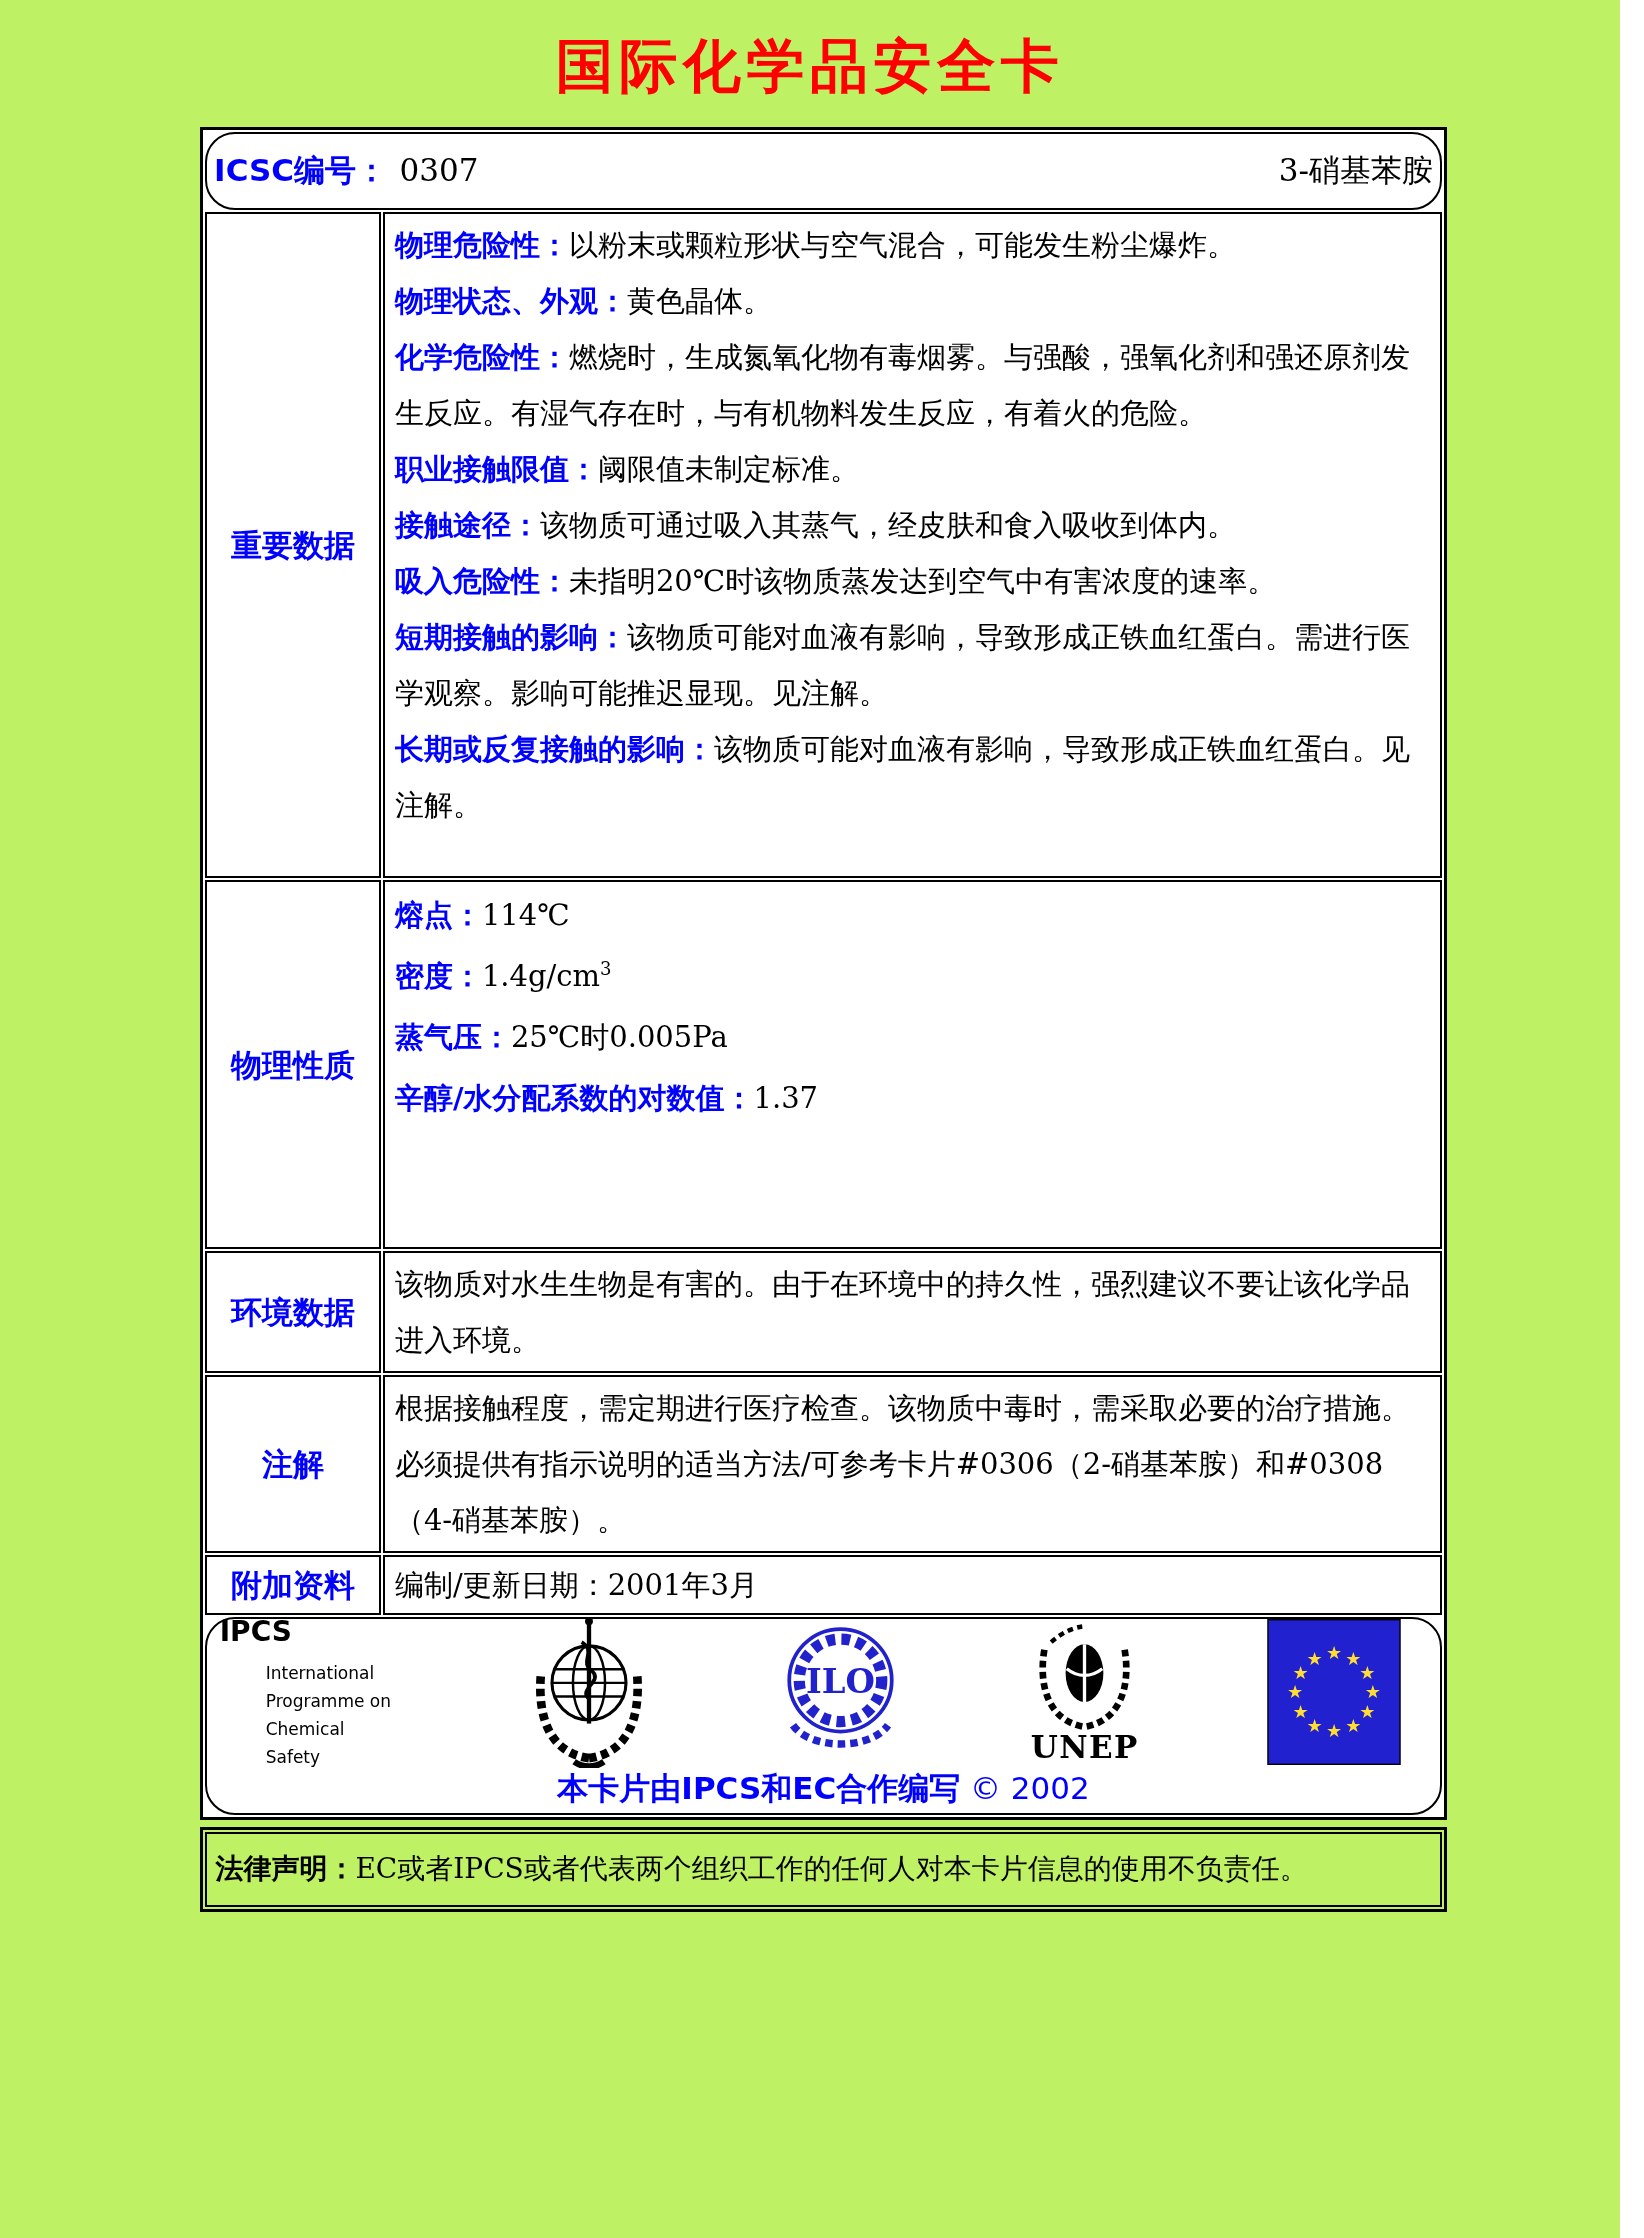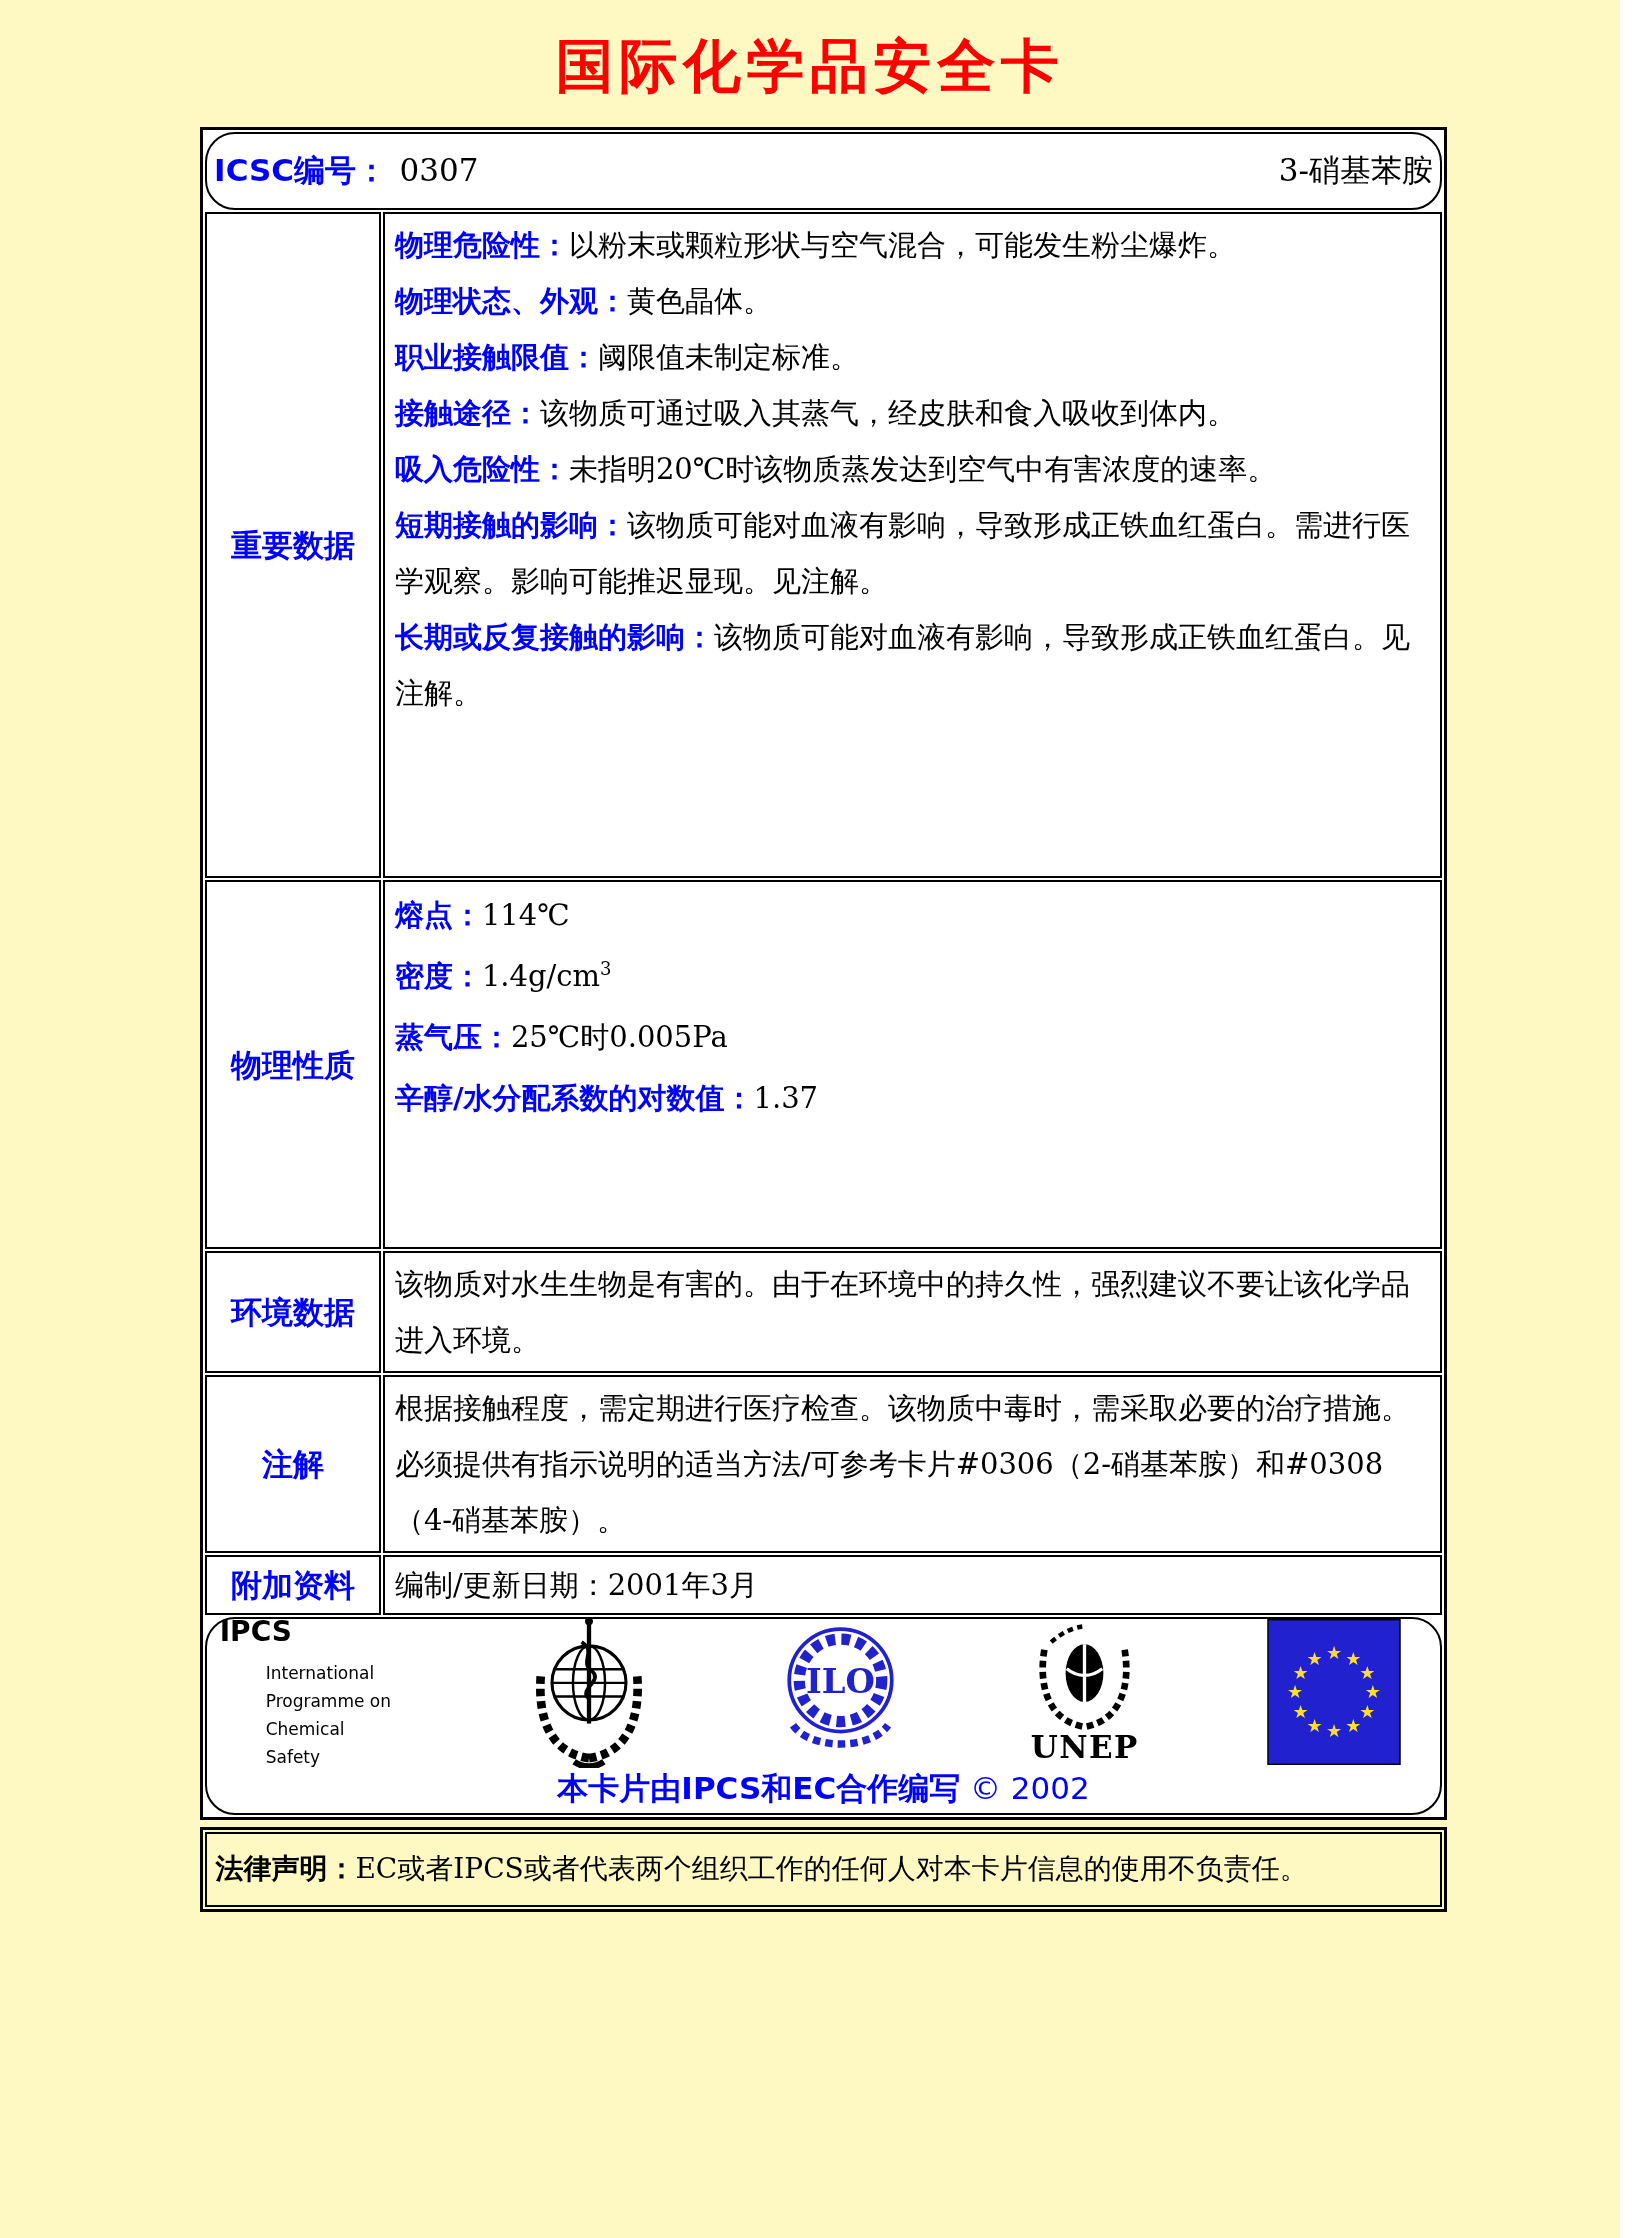--- a/index.html
+++ b/index.html
@@ -1,16 +1,16 @@
 <!DOCTYPE html>
 <html style="font-size:11px"><head>
 <meta charset="utf-8">
 <style>
   html,body{margin:0;padding:0;background:#ffffff;}
-  .page{position:relative;width:1620px;height:2239px;background:#fef9c3;overflow:hidden;
+  .page{position:relative;width:1620px;height:2239px;background:#bef264;overflow:hidden;
         font-family:"DejaVu Serif",serif;color:#000;}
   .page-title{position:absolute;top:36px;left:0;width:100%;text-align:center;
         color:#FF0000;font-family:"DejaVu Sans",sans-serif;font-weight:bold;
         font-size:58px;line-height:1.05;letter-spacing:5.6px;}
   .sheet{position:absolute;left:200px;top:127px;width:1247px;}
   .tbl{box-sizing:border-box;border:3.5px solid #000;padding:2.1px;background:#fff;
        display:grid;grid-template-columns:176px 1fr;gap:2.1px;}
   .cell{box-sizing:border-box;border:2.1px solid #000;background:#fff;}
   .full{grid-column:1 / -1;border-radius:30px;}
   .hdr{min-height:78px;display:flex;align-items:center;justify-content:space-between;
@@ -61,20 +61,21 @@
         <span>
           <span class="inline-lbl">ICSC编号：</span><span class="hdr-num">0307</span>
         </span>
         <span>3-硝基苯胺</span>
       </div>
 
       <div class="cell lbl">重要数据</div>
       <div class="cell cnt important-cnt">
         <div><span class="inline-lbl">物理危险性：</span><span>以粉末或颗粒形状与空气混合，可能发生粉尘爆炸。</span></div>
         <div><span class="inline-lbl">物理状态、外观：</span><span>黄色晶体。</span></div>
+        <div><span class="inline-lbl">化学危险性：</span><span>燃烧时，生成氮氧化物有毒烟雾。与强酸，强氧化剂和强还原剂发生反应。有湿气存在时，与有机物料发生反应，有着火的危险。</span></div>
         <div><span class="inline-lbl">职业接触限值：</span><span>阈限值未制定标准。</span></div>
         <div><span class="inline-lbl">接触途径：</span><span>该物质可通过吸入其蒸气，经皮肤和食入吸收到体内。</span></div>
         <div><span class="inline-lbl">吸入危险性：</span><span>未指明20℃时该物质蒸发达到空气中有害浓度的速率。</span></div>
         <div><span class="inline-lbl">短期接触的影响：</span><span>该物质可能对血液有影响，导致形成正铁血红蛋白。需进行医学观察。影响可能推迟显现。见注解。</span></div>
         <div><span class="inline-lbl">长期或反复接触的影响：</span><span>该物质可能对血液有影响，导致形成正铁血红蛋白。见注解。</span></div>
       </div>
 
       <div class="cell lbl">物理性质</div>
       <div class="cell cnt phys-cnt">
         <div><span class="inline-lbl">熔点：</span><span>114℃</span></div>

